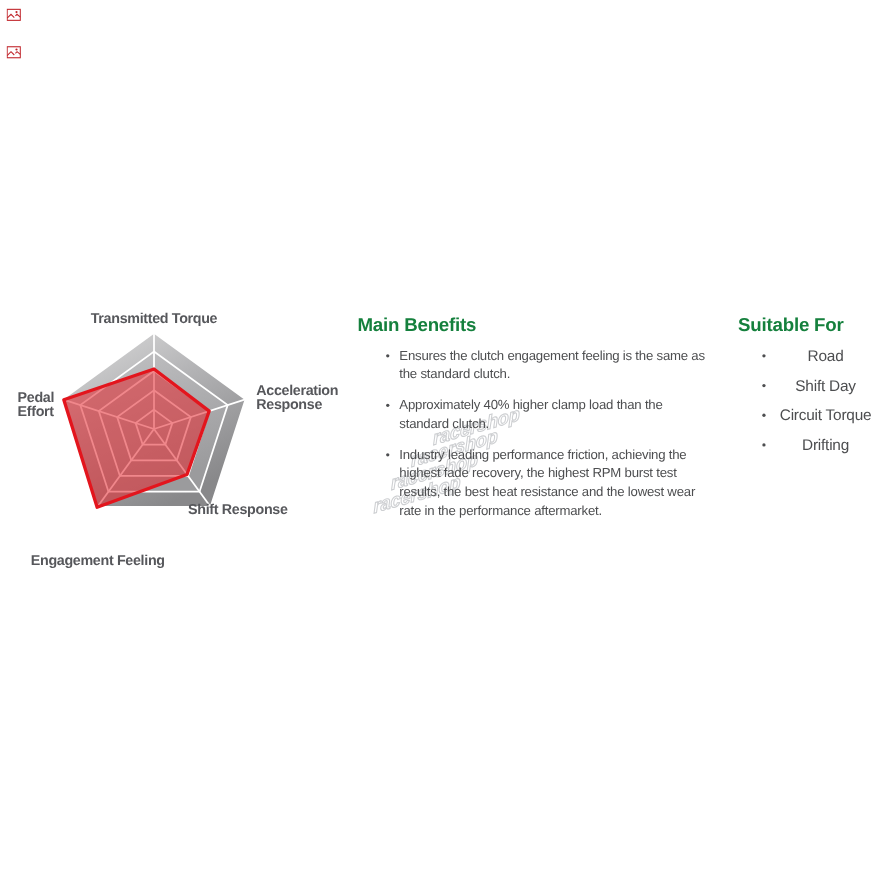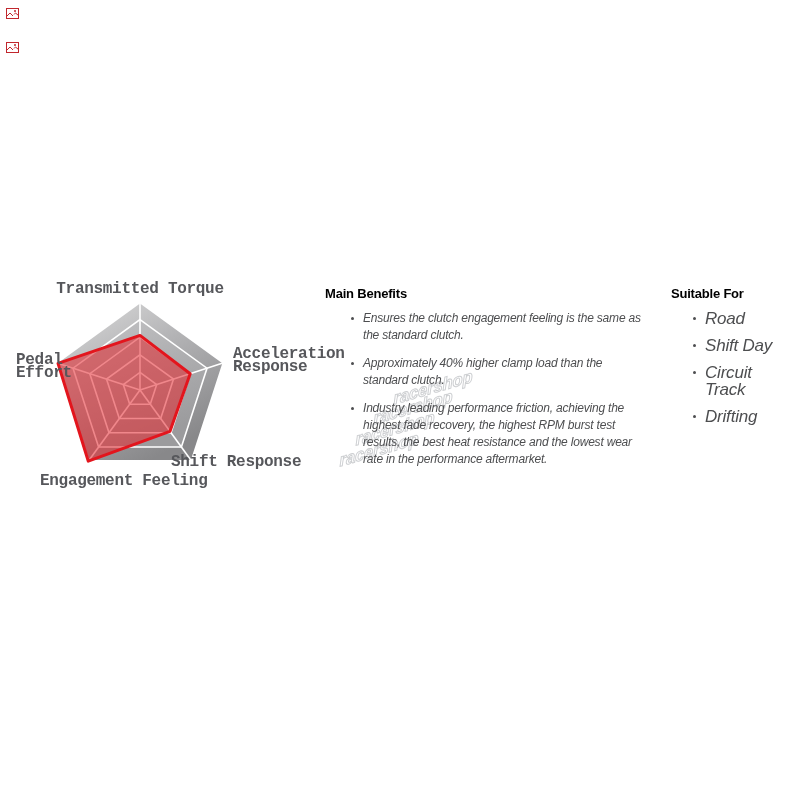--- a/index.html
+++ b/index.html
@@ -9,55 +9,55 @@
   }
   
   .bimg{position:absolute;left:6px;width:13px;height:15px;}
   .bimg.b1{top:7px;}
   .bimg.b2{top:41px;}
 
   
   .radar-wrap{position:absolute;left:0;top:260px;width:330px;height:270px;}
   .radar-wrap svg{position:absolute;left:0;top:0;}
   .axis-label{
-    position:absolute;font-weight:bold;font-size:16px;line-height:13px;
-    color:#56575b;letter-spacing:-0.3px;white-space:nowrap;font-family:Liberation Mono, monospace;
+    position:absolute;font-weight:bold;font-size:13px;line-height:13px;
+    color:#56575b;letter-spacing:-0.3px;white-space:nowrap;
   }
   .lbl-top{left:0;top:283px;width:280px;text-align:center;}
   .lbl-right{left:233px;top:348px;}
   .lbl-bottom-right{left:171px;top:456px;}
-  .lbl-bottom-left{left:28px;top:475px;margin-left:12px;}
+  .lbl-bottom-left{left:28px;top:503px;}
   .lbl-left{left:16px;top:342px;margin-top:12px;}
 
   
   .watermark{position:absolute;left:330px;top:372px;width:160px;height:110px;pointer-events:none;}
   .watermark span{
     position:absolute;font-style:italic;font-weight:bold;font-size:17px;
     color:transparent;-webkit-text-stroke:1px #c8cacd;
     transform:rotate(-16deg) skewX(-14deg);white-space:nowrap;opacity:.9;
   }
   .watermark span:nth-child(1){left:62px;top:6px;}
   .watermark span:nth-child(2){left:42px;top:26px;}
   .watermark span:nth-child(3){left:24px;top:47px;}
   .watermark span:nth-child(4){left:8px;top:68px;}
 
   
   .col{position:absolute;top:286px;}
   .col-benefits{left:325px;width:316px;z-index:2;}
   .col-suitable{left:671px;width:125px;z-index:2;}
   .col h3{
-    margin:0;font-size:13px;font-weight:bold;color:#000000;letter-spacing:-0.2px;
+    margin:0;font-size:17px;font-weight:bold;color:#15803d;letter-spacing:-0.2px;
   }
   .col ul{list-style:none;margin:9px 0 0 0;padding:0 0 0 38px;}
   .col-suitable ul{padding-left:34px;}
   .col li{
     position:relative;font-size:12px;line-height:17px;color:#4d4e50;
-    letter-spacing:-0.2px;margin-bottom:11px;max-width:280px;font-style:italic;
+    letter-spacing:-0.2px;margin-bottom:11px;max-width:280px;
   }
-  .col-suitable li{font-size:17px;margin-bottom:10px;}
+  .col-suitable li{font-size:14px;margin-bottom:10px;text-align:center;}
   .col li::before{
     content:"";position:absolute;left:-12px;top:7px;width:3px;height:3px;
     border-radius:50%;background:#4d4e50;
   }
 </style>
 </head>
 <body>
 
 <div class="canvas">
 
@@ -125,18 +125,18 @@
       <li>Approximately 40% higher clamp load than the standard clutch.</li>
       <li>Industry leading performance friction, achieving the highest fade recovery, the highest RPM burst test results, the best heat resistance and the lowest wear rate in the performance aftermarket.</li>
     </ul>
   </div>
 
   <div class="col col-suitable">
     <h3>Suitable For</h3>
     <ul>
       <li>Road</li>
       <li>Shift Day</li>
-      <li>Circuit Track</li>
+      <li>Circuit Torque</li>
       <li>Drifting</li>
     </ul>
   </div>
 
 </div>
 
 </body></html>

